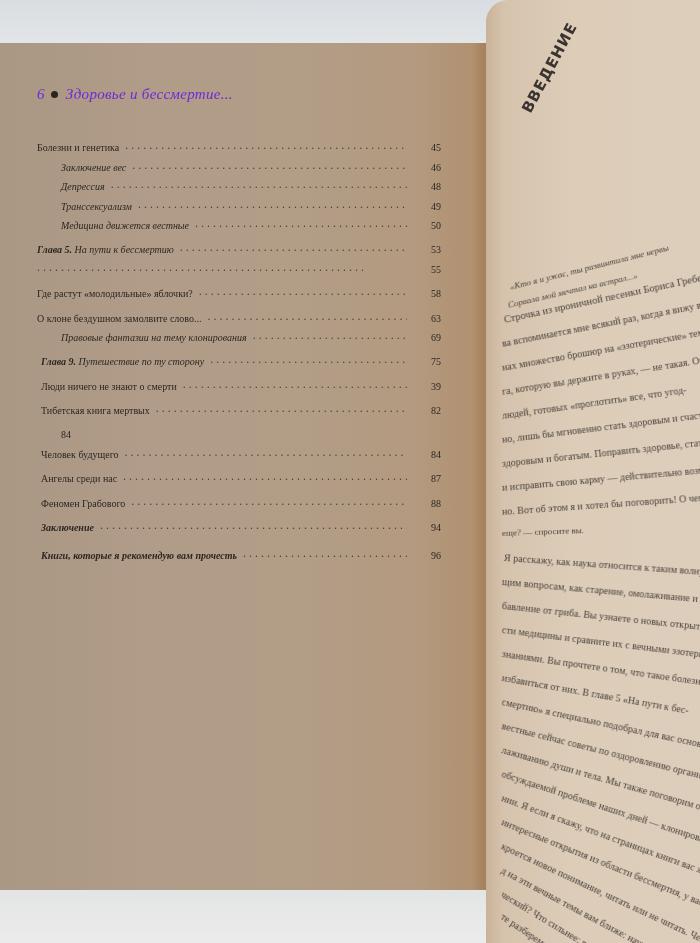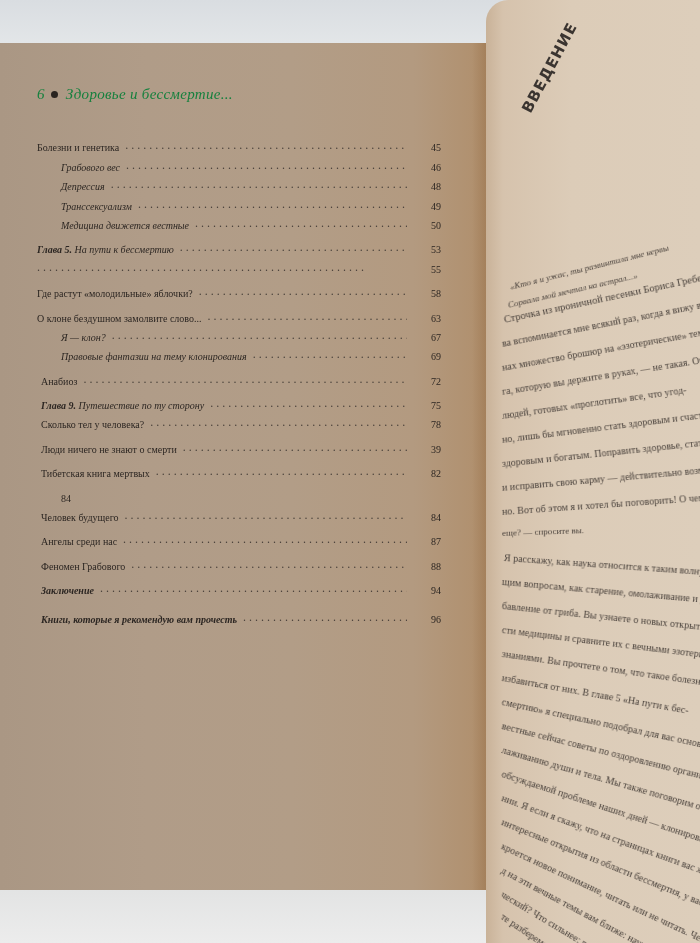--- a/index.html
+++ b/index.html
@@ -25,21 +25,21 @@
     content:""; position:absolute; right:0; top:0; width:14px; height:100%;
     background: linear-gradient(90deg, rgba(150,110,70,0) 0%, rgba(150,110,70,.45) 100%);
   }
   .right-page {
     position:absolute; left:486px; top:0; width:214px; height:943px;
     background: linear-gradient(90deg, #c9b298 0%, #d6c3ad 8%, #dcccb8 40%, #ddcebb 100%);
     border-radius: 22px 0 0 0;
     overflow:hidden;
   }
   .running-head {
-    position:absolute; left:37px; top:86px; font-size:15px; color:#15803d;
+    position:absolute; left:37px; top:86px; font-size:15px; color:#6d28d9;
     font-style:italic; letter-spacing:0.3px;
   }
   .running-head .num { font-style:italic; margin-right:6px; }
   .running-head .bullet { display:inline-block; width:7px; height:7px; background:#2a2420; border-radius:50%; margin:0 8px 2px 0; vertical-align:middle; }
   .toc { position:absolute; left:37px; top:134px; width:404px; }
   .toc-row {
     display:flex; align-items:flex-end; height:19.4px; font-size:10px; color:#2c2622;
   }
   .toc-row.gap { margin-top:5px; }
   .toc-row .label { white-space:nowrap; padding-right:6px; }
@@ -75,21 +75,21 @@
   <span class="num">6</span><span class="bullet"></span><span>Здоровье и бессмертие...</span>
 </div>
 
 <div class="toc">
   <div class="toc-row">
       <span class="label">Болезни и генетика</span>
       <span class="leader"></span>
       <span class="page">45</span>
     </div>
   <div class="toc-row lvl1i">
-      <span class="label">Грабового вес</span>
+      <span class="label">Заключение вес</span>
       <span class="leader"></span>
       <span class="page">46</span>
     </div>
   <div class="toc-row lvl1i">
       <span class="label">Депрессия</span>
       <span class="leader"></span>
       <span class="page">48</span>
     </div>
   <div class="toc-row lvl1i">
       <span class="label">Транссексуализм</span>
@@ -114,43 +114,28 @@
       <span class="label">Где растут «молодильные» яблочки?</span>
       <span class="leader"></span>
       <span class="page">58</span>
     </div>
   <div class="toc-row gap">
       <span class="label">О клоне бездушном замолвите слово...</span>
       <span class="leader"></span>
       <span class="page">63</span>
     </div>
   <div class="toc-row lvl1i">
-      <span class="label">Я — клон?</span>
-      <span class="leader"></span>
-      <span class="page">67</span>
-    </div>
-  <div class="toc-row lvl1i">
       <span class="label">Правовые фантазии на тему клонирования</span>
       <span class="leader"></span>
       <span class="page">69</span>
-    </div>
-  <div class="toc-row gap indent-small">
-      <span class="label">Анабиоз</span>
-      <span class="leader"></span>
-      <span class="page">72</span>
     </div>
   <div class="toc-row chap gap indent-small">
       <span class="label"><b>Глава 9.</b> <span>Путешествие по ту сторону</span></span>
       <span class="leader"></span>
       <span class="page">75</span>
-    </div>
-  <div class="toc-row indent-small">
-      <span class="label">Сколько тел у человека?</span>
-      <span class="leader"></span>
-      <span class="page">78</span>
     </div>
   <div class="toc-row gap indent-small">
       <span class="label">Люди ничего не знают о смерти</span>
       <span class="leader"></span>
       <span class="page">39</span>
     </div>
   <div class="toc-row gap indent-small">
       <span class="label">Тибетская книга мертвых</span>
       <span class="leader"></span>
       <span class="page">82</span>

